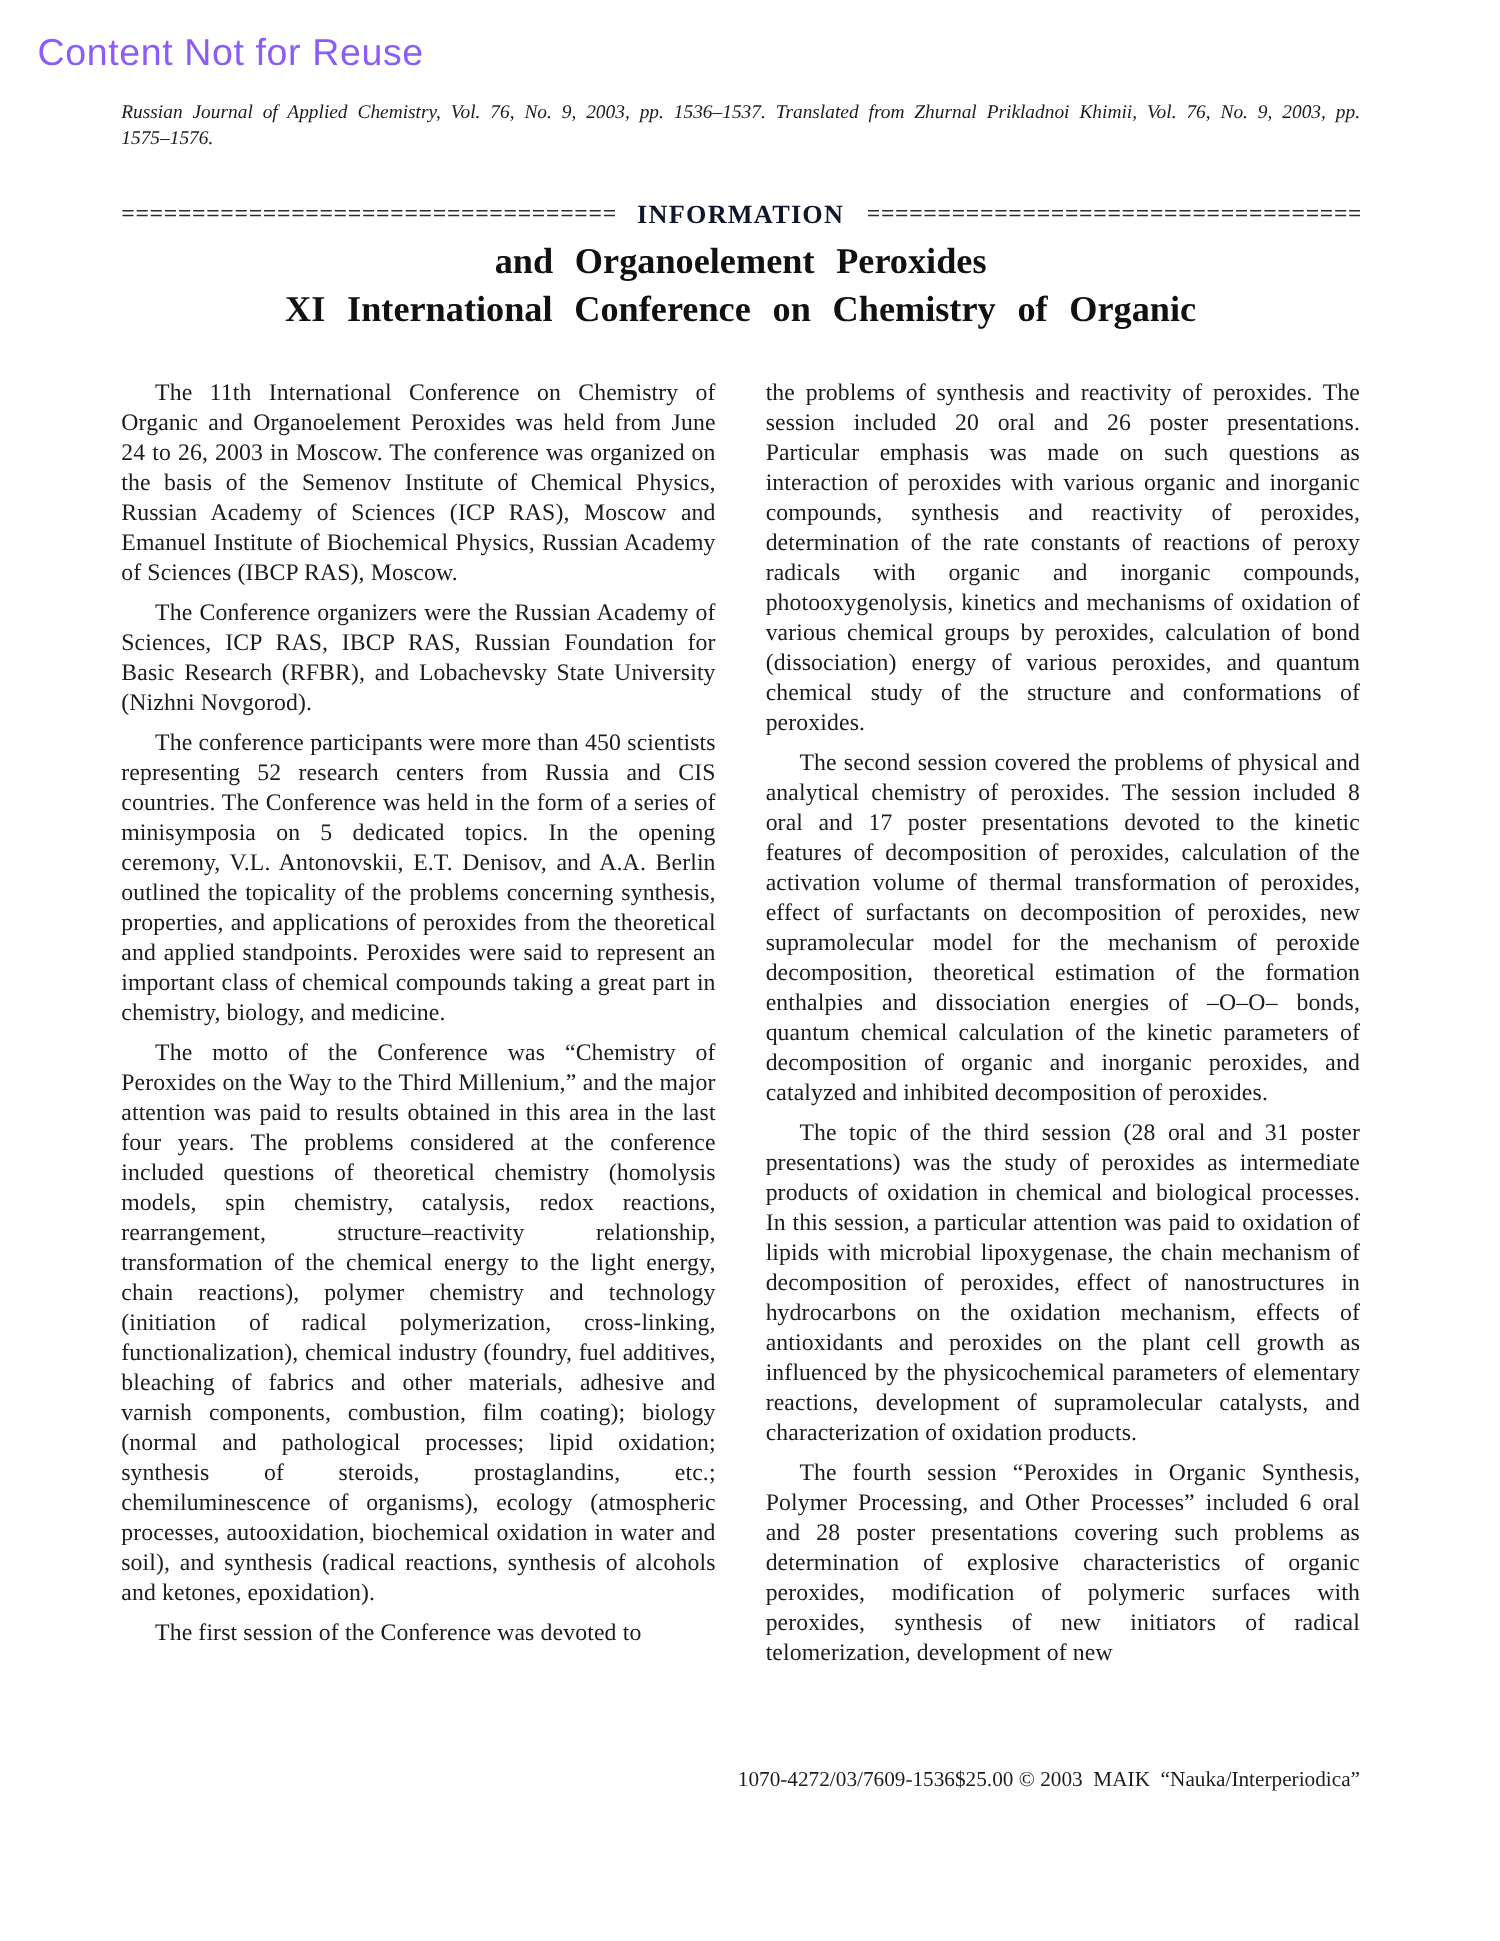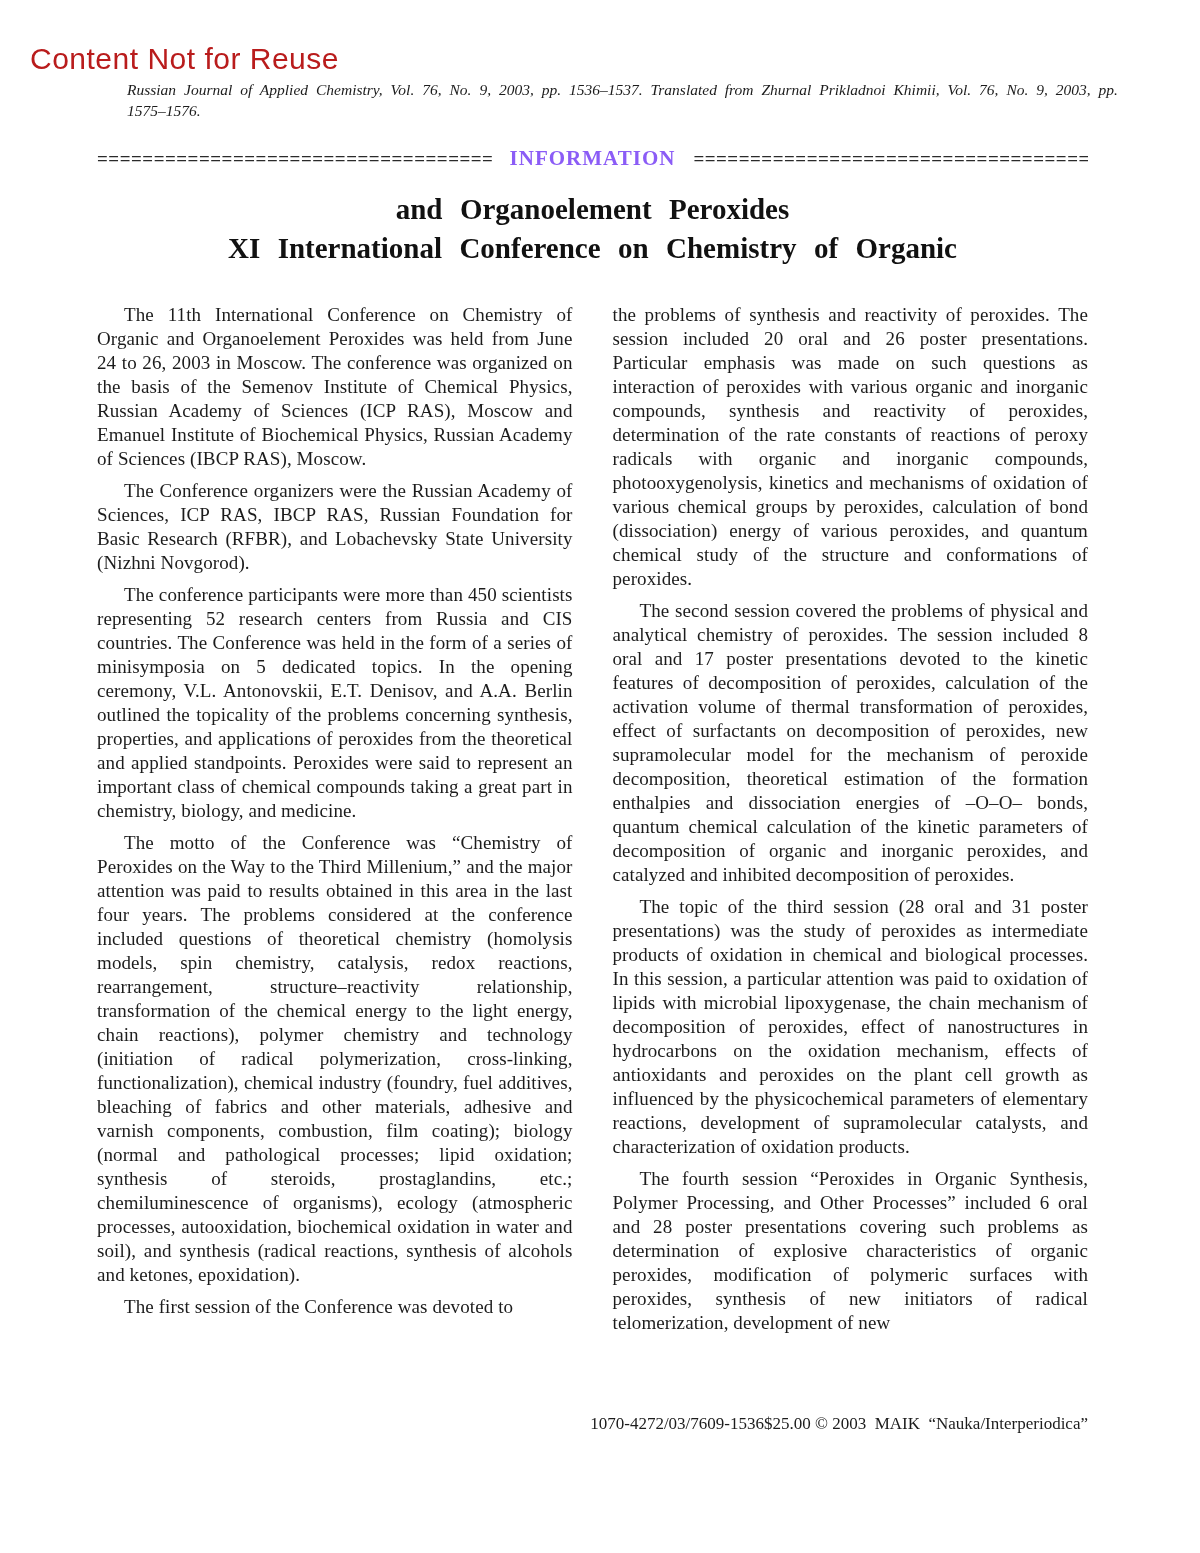--- a/index.html
+++ b/index.html
@@ -8,33 +8,32 @@
     width: 1200px;
     height: 1553px;
     background: #ffffff;
     color: #1c1c1c;
     font-family: "Liberation Serif", serif;
     overflow: hidden;
   }
   .watermark {
     position: absolute;
     left: 30px;
-    top: 42px;
+    top: 26px;
     font-family: "Liberation Sans", sans-serif;
     font-size: 30px;
-    color: #b91c1c;
+    color: #8b5cf6;
     letter-spacing: 0.5px;
     white-space: nowrap;
   }
   .header {
     position: absolute;
     left: 97px;
     width: 991px;
     top: 79px;
-    margin-left: 30px;
   }
   .journal-line {
     font-style: italic;
     font-size: 15.5px;
     line-height: 21px;
     text-align: justify;
     word-spacing: 3px;
   }
   .copyright-line {
     font-style: italic;
@@ -54,24 +53,24 @@
   .eq-chain {
     flex: 1;
     overflow: hidden;
     white-space: nowrap;
     font-size: 19px;
     letter-spacing: 0.5px;
     color: #2a2a2a;
   }
   .eq-chain.right { text-align: right; }
   .section-label {
-    margin: 0 18px;
+    margin: 13px 18px;
     font-size: 21px;
     letter-spacing: 1px;
-    color: #8b5cf6;
+    color: #0f172a;
     white-space: nowrap;
   }
   .title {
     position: absolute;
     left: 97px;
     width: 991px;
     top: 190px;
     text-align: center;
     font-weight: bold;
     font-size: 29px;

